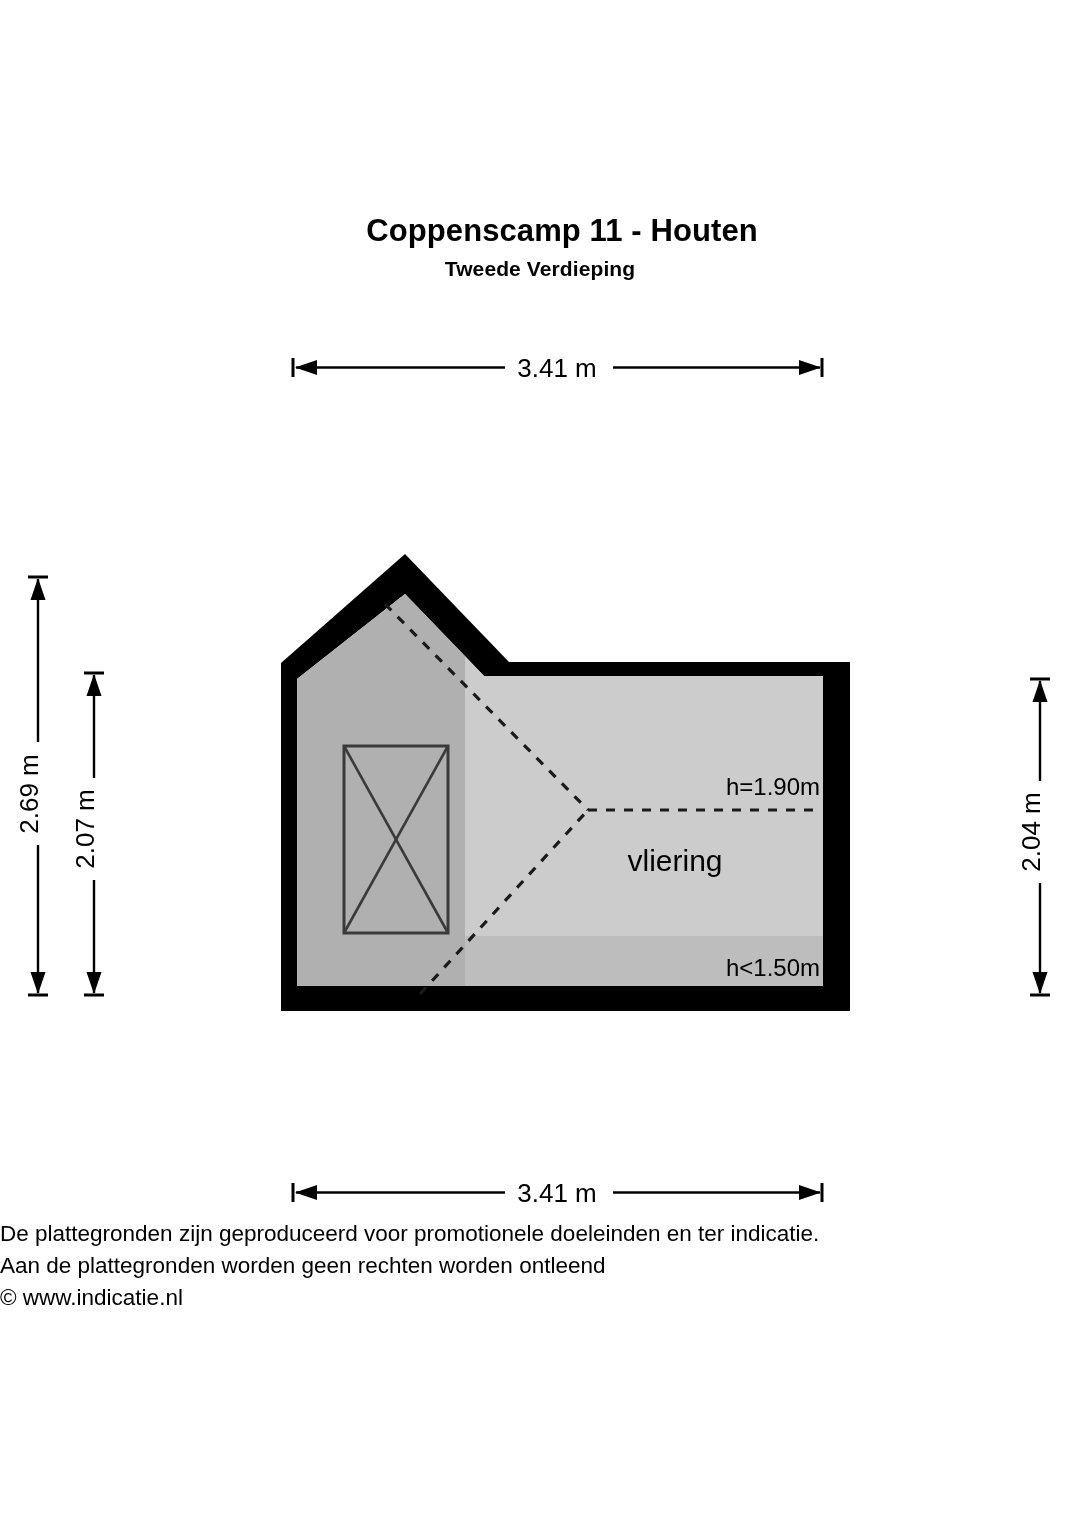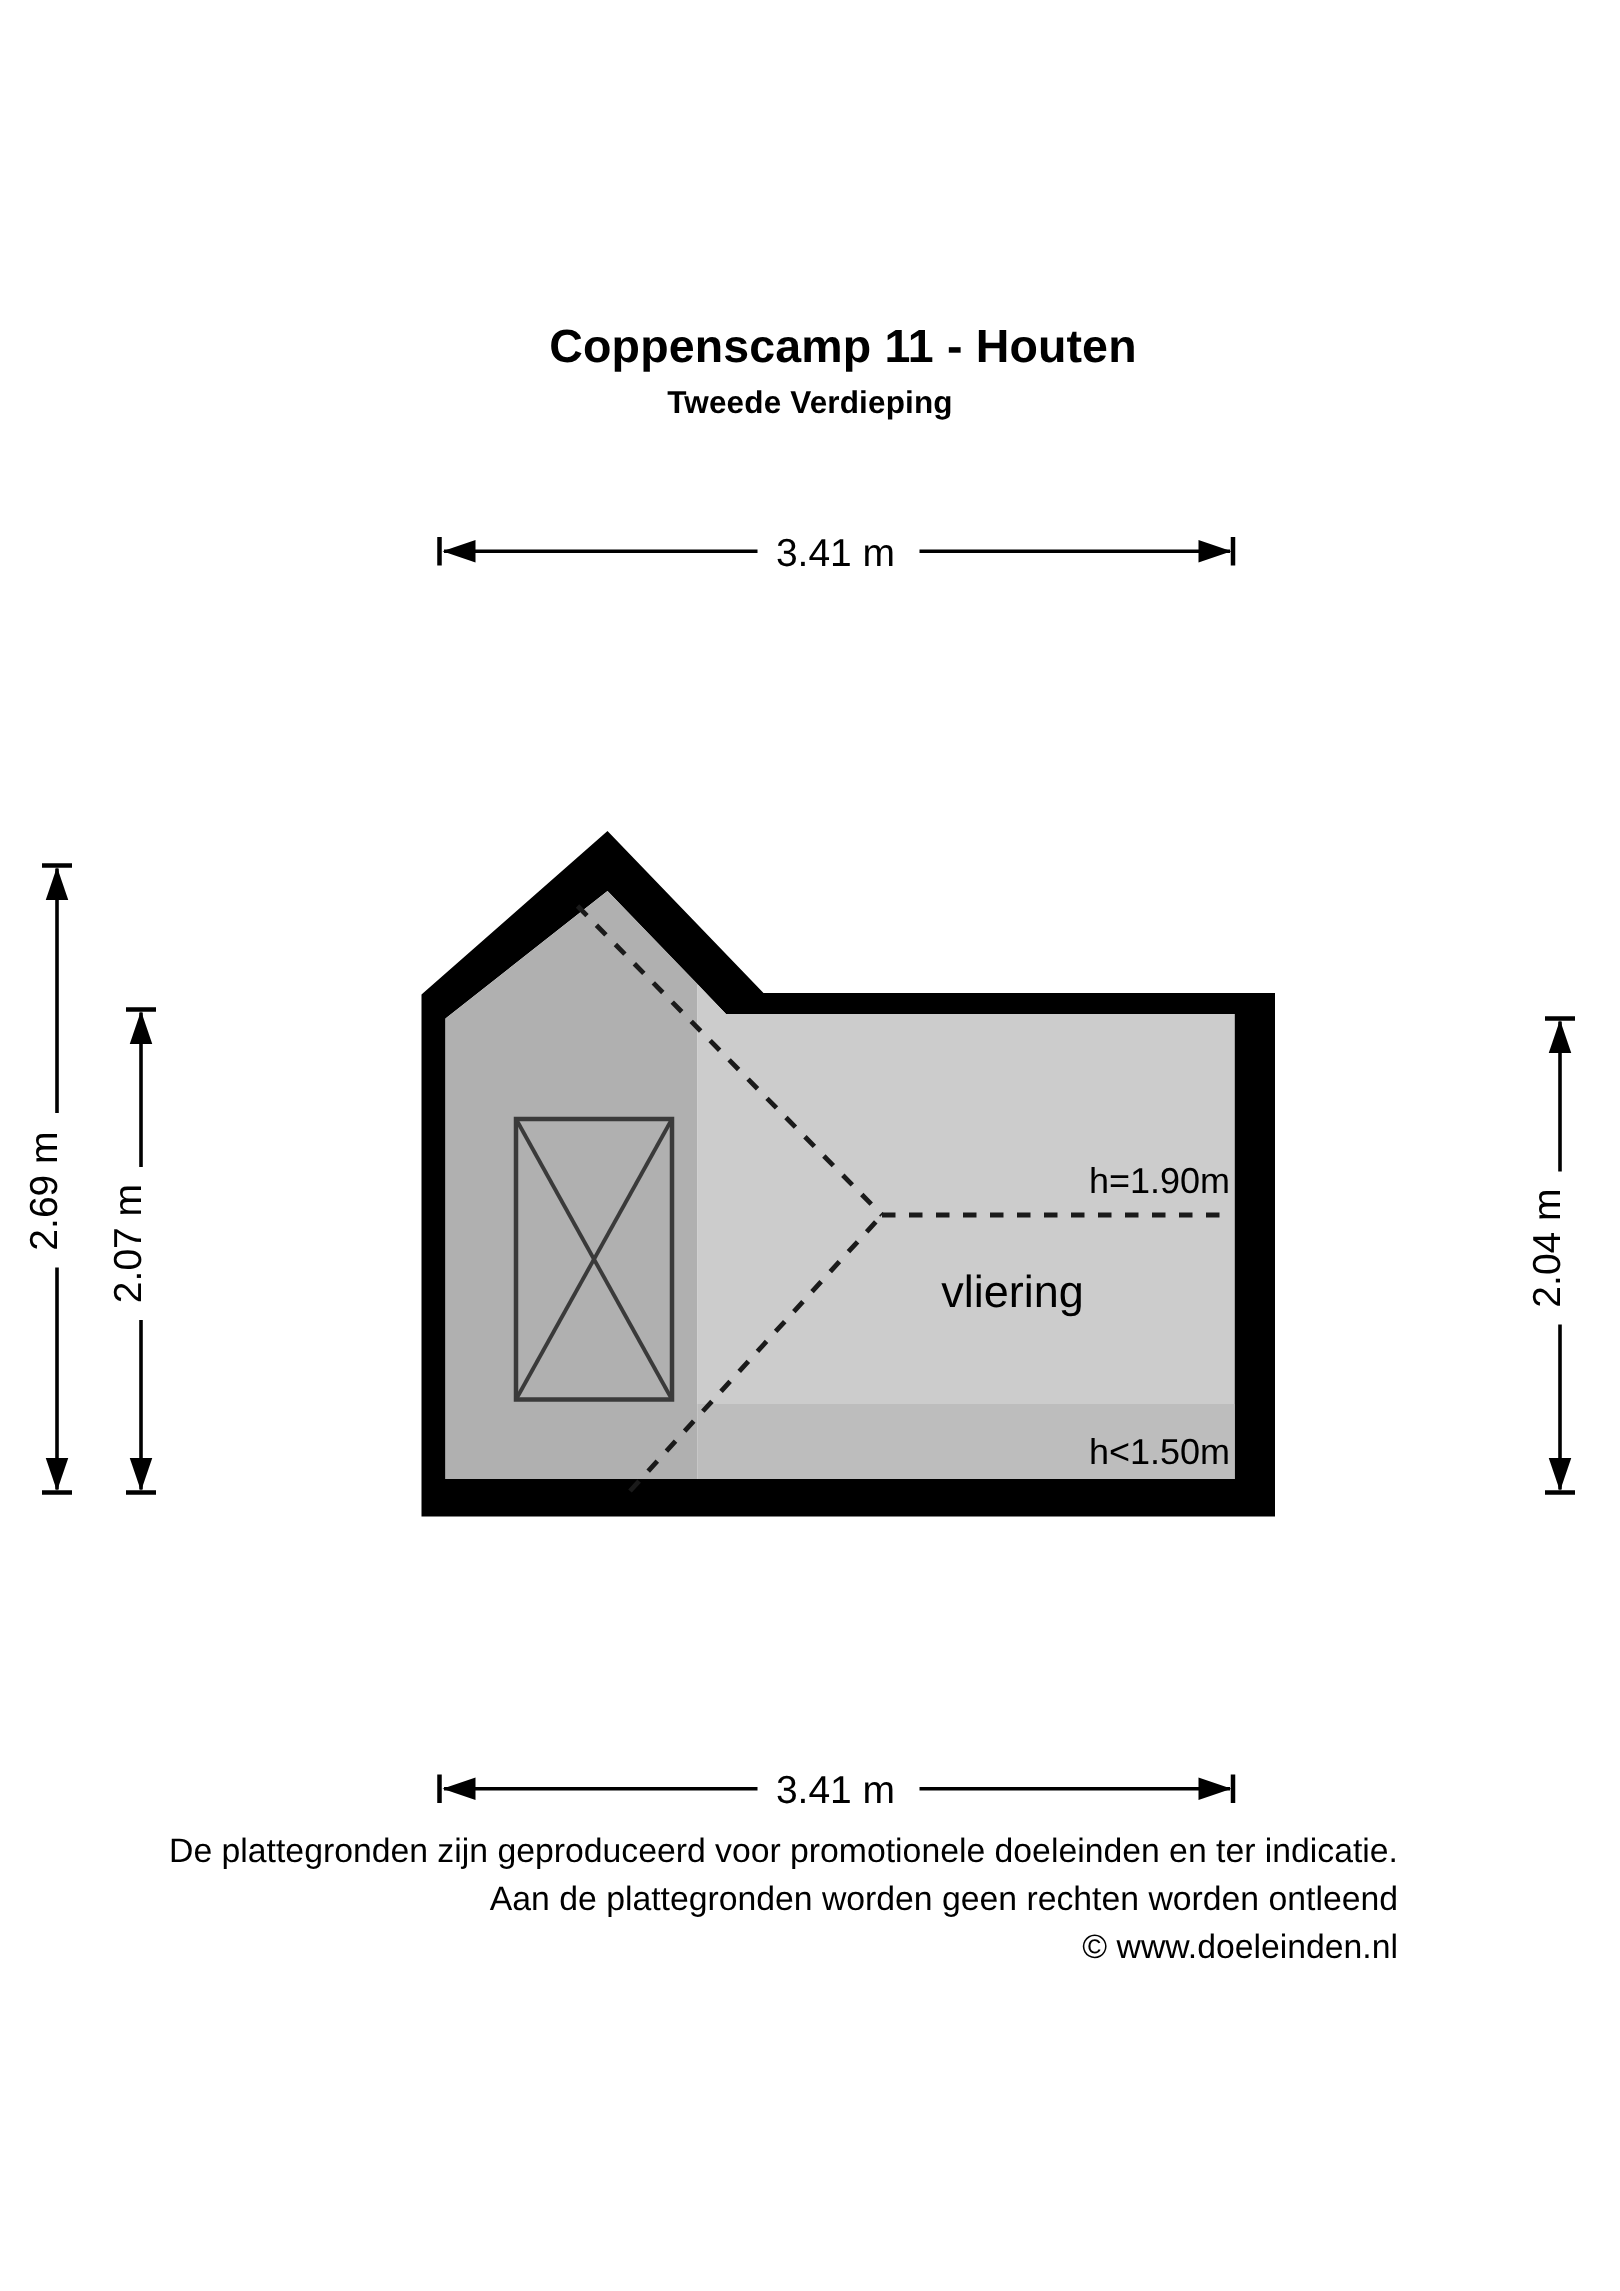--- a/index.html
+++ b/index.html
@@ -47,21 +47,21 @@
     line-height: 38px;
     white-space: nowrap;
   }
 
   
   .footer-block {
     position: absolute;
     left: 0;
     top: 1218px;
     width: 932px;
-    text-align: right;
+    text-align: left;
   }
   .footer-line {
     font-size: 22.5px;
     line-height: 32px;
     white-space: nowrap;
   }
 
   
   #plan-stage {
     position: absolute;
@@ -208,16 +208,16 @@
       <polygon points="295,1192.5 317,1185 317,1200" fill="#000"></polygon>
       <line x1="613" y1="1192.5" x2="820" y2="1192.5" stroke="#000" stroke-width="2.4"></line>
       <polygon points="821,1192.5 799,1185 799,1200" fill="#000"></polygon>
       <text class="dim-text" x="557" y="1202" text-anchor="middle">3.41 m</text>
     </g>
   </svg>
 
   <div class="footer-block">
     <div class="footer-line">De plattegronden zijn geproduceerd voor promotionele doeleinden en ter indicatie.</div>
     <div class="footer-line">Aan de plattegronden worden geen rechten worden ontleend</div>
-    <div class="footer-line">© www.doeleinden.nl</div>
+    <div class="footer-line">© www.indicatie.nl</div>
   </div>
 
 </div>
 
 </body></html>

